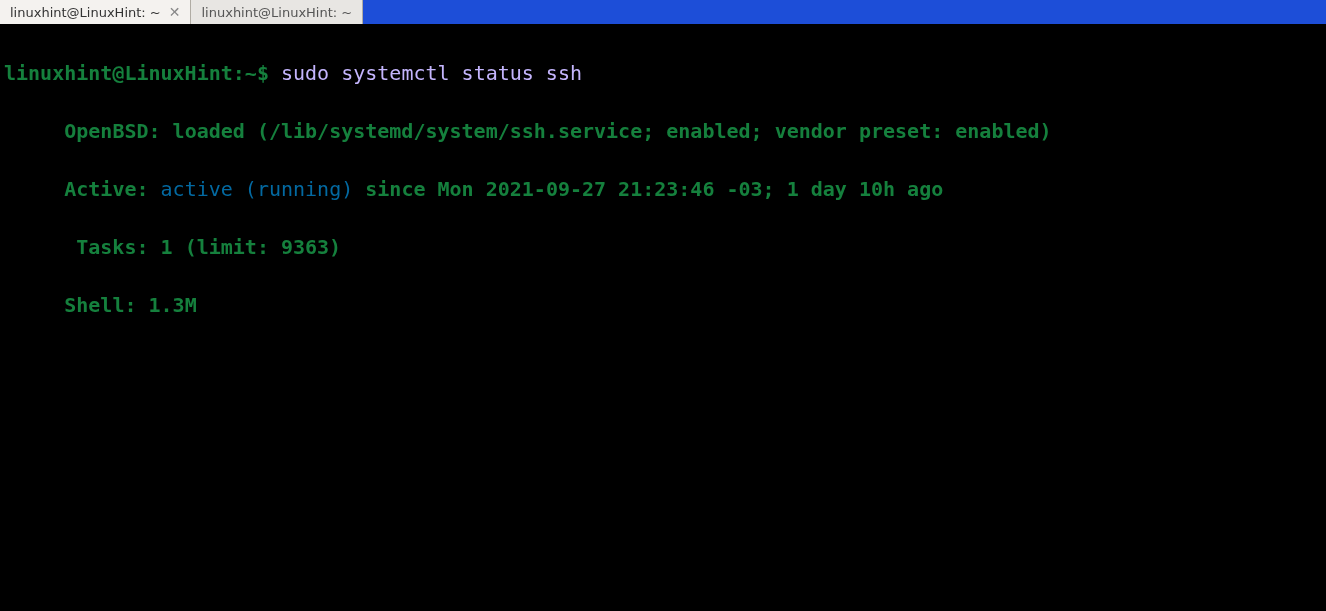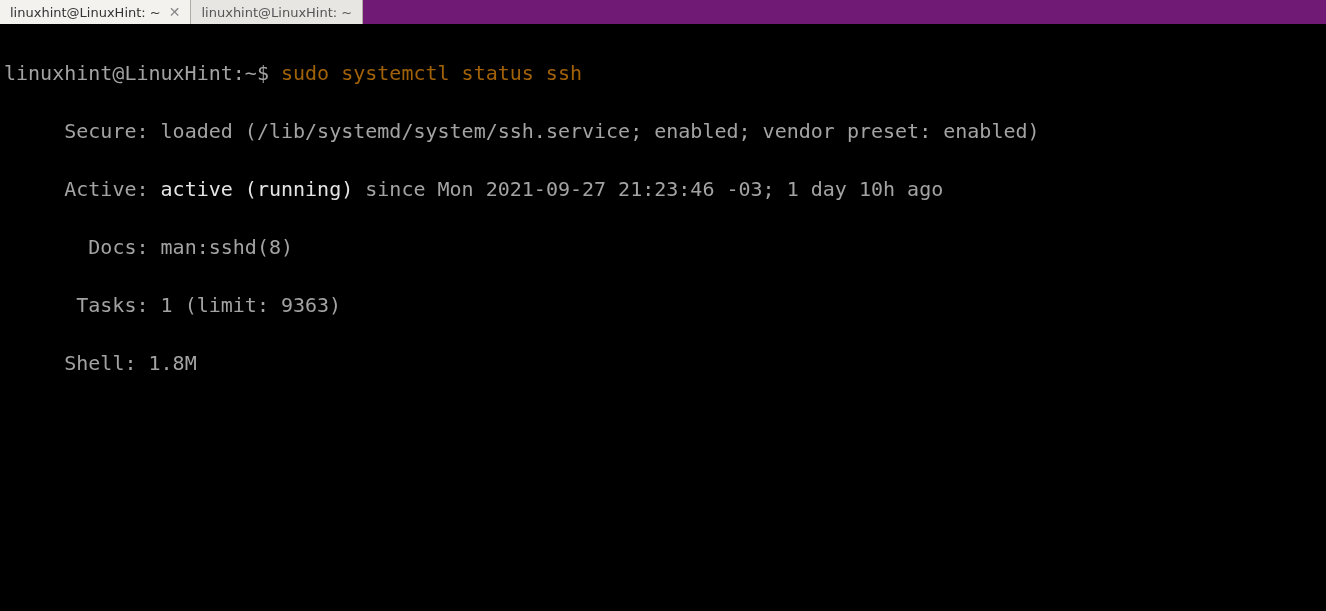--- a/index.html
+++ b/index.html
@@ -7,21 +7,21 @@
       font-family: "DejaVu Sans Mono", "Liberation Mono", Consolas, monospace;
       font-size: 20px;
       background: #000;
       color: #33ff33;
       width: 1326px;
       height: 611px;
       overflow: hidden;
     }
     .tab-bar {
       display: flex;
-      background: #701a75;
+      background: #1d4ed8;
       height: 24px;
       align-items: stretch;
       font-family: "DejaVu Sans", "Liberation Sans", Arial, sans-serif;
       font-size: 13px;
       color: #555;
     }
     .tab {
       display: flex;
       align-items: center;
       padding: 0 10px;
@@ -37,23 +37,23 @@
       color: #888;
       font-size: 14px;
       line-height: 1;
     }
     .terminal {
       padding: 6px 4px;
       line-height: 1.45;
       white-space: pre;
       letter-spacing: 0;
     }
-    .white { color: #a16207; }
-    .green { color: #a3a3a3; }
-    .bright-green { color: #e5e5e5; }
+    .white { color: #c4b5fd; }
+    .green { color: #15803d; font-weight: bold; }
+    .bright-green { color: #0369a1; }
     .dot {
       display: inline-block;
       width: 12px;
       height: 12px;
       border-radius: 50%;
       background: #33ff33;
       vertical-align: middle;
       margin-right: 4px;
     }
     .line { display: block; }
@@ -66,25 +66,24 @@
     <span>linuxhint@LinuxHint: ~</span>
     <span class="tab-close">✕</span>
   </div>
   <div class="tab">
     <span>linuxhint@LinuxHint: ~</span>
   </div>
 </div>
 
 <div class="terminal">
 <span class="line"><span class="green">linuxhint@LinuxHint</span><span class="green">:</span><span class="green">~</span><span class="green">$</span> <span class="white">sudo systemctl status ssh</span></span>
-<span class="line">     <span class="green">Secure:</span> <span class="green">loaded (/lib/systemd/system/ssh.service; enabled; vendor preset: enabled)</span></span>
+<span class="line">     <span class="green">OpenBSD:</span> <span class="green">loaded (/lib/systemd/system/ssh.service; enabled; vendor preset: enabled)</span></span>
 <span class="line">     <span class="green">Active:</span> <span class="bright-green">active (running)</span><span class="green"> since Mon 2021-09-27 21:23:46 -03; 1 day 10h ago</span></span>
-<span class="line">       <span class="green">Docs:</span> <span class="green">man:sshd(8)</span></span>
 <span class="line">      <span class="green">Tasks:</span> <span class="green">1 (limit: 9363)</span></span>
-<span class="line">     <span class="green">Shell:</span> <span class="green">1.8M</span></span>
+<span class="line">     <span class="green">Shell:</span> <span class="green">1.3M</span></span>
 
 
 
 
 
 
 
 
 
 </div>

